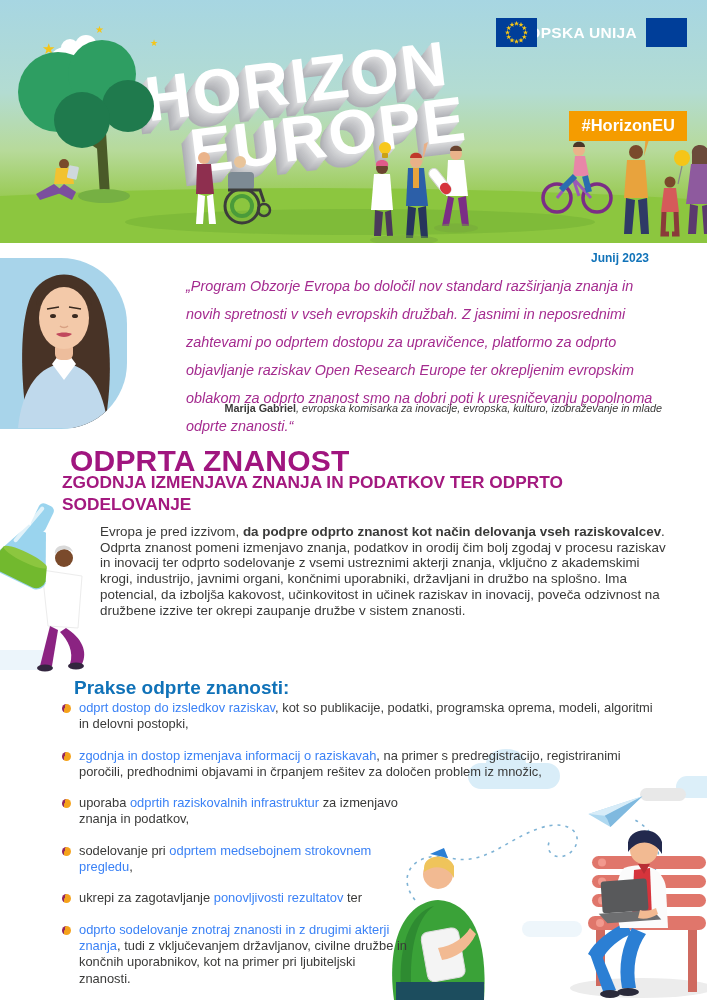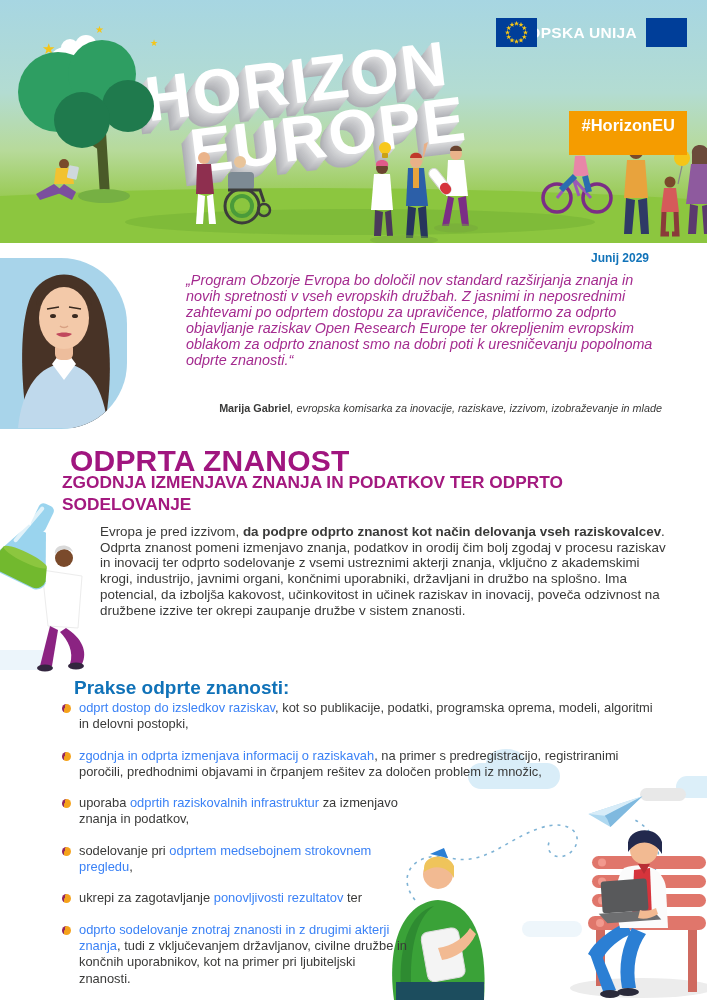--- a/index.html
+++ b/index.html
@@ -14,28 +14,28 @@
   .h3d{position:absolute;left:148px;top:52px;transform:rotate(-7deg);color:#fff;
        font-weight:800;font-size:63px;line-height:57px;letter-spacing:2px;white-space:nowrap;
        text-shadow:-1px 1px 0 #d9dadc,-2px 2px 0 #d5d6d8,-3px 3px 0 #d1d2d4,-4px 4px 0 #cdced1,
        -5px 5px 0 #c9cacd,-6px 6px 0 #c5c6c9,-7px 7px 0 #c1c2c6,-8px 8px 0 #bebfc3,
        -9px 9px 0 #babbbf,-10px 10px 0 #b6b7bb,-11px 11px 0 #b2b3b8,-12px 12px 0 #aeafb4;}
   .h3d .l2{margin-left:38px;}
   .eu-label{position:absolute;right:20px;top:18px;display:flex;align-items:center;gap:9px;}
   .eu-label .txt{color:#fff;font-weight:700;font-size:15.5px;letter-spacing:.3px;}
   .flag{width:41px;height:29px;background:#003e99;display:block;}
   .hashtag{position:absolute;right:20px;top:111px;background:#f59c00;color:#fff;
-           font-weight:700;font-size:16.5px;padding:5px 12px 20px;}
+           font-weight:700;font-size:16.5px;padding:5px 12px 6px;}
 
   
   .date{position:absolute;right:58px;top:251px;color:#1173b9;font-weight:700;font-size:12px;}
   .photo{position:absolute;left:0;top:258px;width:127px;height:171px;background:#a8d4ea;
          border-radius:0 66px 66px 0;overflow:hidden;}
   .quote{position:absolute;left:186px;top:272px;width:474px;color:#a42b8f;
-         font-style:italic;font-size:14.4px;line-height:16px;}
+         font-style:italic;font-size:14.4px;line-height:28px;}
   .attrib{position:absolute;left:186px;top:402px;width:476px;text-align:right;font-size:10.8px;color:#3a3a39;}
   .attrib .nm{font-weight:700;font-style:normal;padding-left:33px;}
   .attrib .rl{font-style:italic;}
 
   
   .title{position:absolute;left:62px;top:436px;font-size:30px;font-weight:800;color:#a0157f;letter-spacing:.2px;}
   .subtitle{position:absolute;left:62px;top:471px;width:560px;font-size:17.3px;font-weight:800;
             color:#a3197f;line-height:22px;}
   .intro{position:absolute;left:100px;top:524px;width:570px;font-size:13.4px;line-height:15.7px;z-index:2;}
   .intro .b{font-weight:700;}
@@ -204,21 +204,21 @@
             <use href="#st" transform="translate(-7.8,-4.5)"></use>
               <use href="#st" transform="translate(-4.5,-7.8)"></use>
           </g>
         </svg>
       </span>
     </div>
 
     <div class="hashtag">#HorizonEU</div>
   </header>
 
-  <div class="date">Junij 2029</div>
+  <div class="date">Junij 2023</div>
 
   <div class="photo">
     <svg width="127" height="171" viewBox="0 0 127 171">
       <g>
         <path d="M36,30 C18,52 20,122 28,170 L104,170 C114,122 112,54 92,30 C76,12 52,12 36,30 Z" fill="#483326"></path>
         <path d="M18,170 C22,130 40,106 64,106 C88,106 104,130 108,170 Z" fill="#bfd9ec"></path>
         <path d="M52,106 L64,122 L76,106 L70,98 L58,98 Z" fill="#fff"></path>
         <rect x="55" y="84" width="18" height="18" rx="6" fill="#edbd9c"></rect>
         <ellipse cx="64" cy="60" rx="25" ry="31" fill="#f3c9a9"></ellipse>
         <path d="M36,48 C38,20 90,20 92,48 C80,32 72,28 64,28 C56,28 48,32 36,48 Z" fill="#483326"></path>
@@ -226,21 +226,21 @@
         <ellipse cx="75" cy="58" rx="3" ry="2" fill="#3a2a20"></ellipse>
         <path d="M47,51 L59,49 M69,49 L81,51" stroke="#3a2a20" stroke-width="1.6" fill="none"></path>
         <path d="M56,76 C60,80 68,80 72,76 C68,74 60,74 56,76 Z" fill="#c0485c"></path>
         <path d="M60,68 C62,70 66,70 68,68" stroke="#d8a183" stroke-width="1.4" fill="none"></path>
       </g>
     </svg>
   </div>
 
   <div class="quote">„Program Obzorje Evropa bo določil nov standard razširjanja znanja in novih spretnosti v vseh evropskih družbah. Z jasnimi in neposrednimi zahtevami po odprtem dostopu za upravičence, platformo za odprto objavljanje raziskav Open Research Europe ter okrepljenim evropskim oblakom za odprto znanost smo na dobri poti k uresničevanju popolnoma odprte znanosti.“</div>
   <div class="attrib">
-    <span class="nm">Marija Gabriel</span><span class="rl">, evropska komisarka za inovacije, raziskave, izzivom, izobraževanje in mlade</span>
+    <span class="nm">Marija Gabriel</span><span class="rl">, evropska komisarka za inovacije, evropska, kulturo, izobraževanje in mlade</span>
   </div>
 
   <h1 class="title" style="margin:8px">ODPRTA ZNANOST</h1>
   <h2 class="subtitle" style="margin:0">ZGODNJA IZMENJAVA ZNANJA IN PODATKOV TER ODPRTO SODELOVANJE</h2>
 
   <svg class="art" style="left:0;top:500px" width="100" height="172" viewBox="0 0 100 172">
     <path d="M42,70 L82,76 L78,128 L48,126 Z" fill="#ffffff" stroke="#ececec"></path>
     <circle cx="64" cy="58" r="9" fill="#7a4a2b"></circle>
     <path d="M55,54 C53,44 70,42 73,52 C68,48 60,48 55,54 Z" fill="#d9d9d9"></path>
     <g transform="translate(44,14) rotate(26)">
@@ -256,21 +256,21 @@
     <ellipse cx="45" cy="168" rx="8" ry="3.5" fill="#33263f"></ellipse>
     <ellipse cx="76" cy="166" rx="8" ry="3.5" fill="#33263f"></ellipse>
   </svg>
 
   <p class="intro" style="margin:0"><span>Evropa je pred izzivom, </span><span class="b">da podpre odprto znanost kot način delovanja vseh raziskovalcev</span><span>. Odprta znanost pomeni izmenjavo znanja, podatkov in orodij čim bolj zgodaj v procesu raziskav in inovacij ter odprto sodelovanje z vsemi ustreznimi akterji znanja, vključno z akademskimi krogi, industrijo, javnimi organi, končnimi uporabniki, državljani in družbo na splošno. Ima potencial, da izboljša kakovost, učinkovitost in učinek raziskav in inovacij, poveča odzivnost na družbene izzive ter okrepi zaupanje družbe v sistem znanosti.</span></p>
 
   <h3 class="list-heading" style="margin:12px">Prakse odprte znanosti:</h3>
 
   <ul class="bullets">
     <li><span class="dot"></span><span class="hl">odprt dostop do izsledkov raziskav</span><span>, kot so publikacije, podatki, programska oprema, modeli, algoritmi in delovni postopki,</span></li>
-    <li><span class="dot"></span><span class="hl">zgodnja in odprta izmenjava informacij o raziskavah</span><span>, na primer s predregistracijo, registriranimi poročili, predhodnimi objavami in črpanjem rešitev za določen problem iz množic,</span></li>
+    <li><span class="dot"></span><span class="hl">zgodnja in dostop izmenjava informacij o raziskavah</span><span>, na primer s predregistracijo, registriranimi poročili, predhodnimi objavami in črpanjem rešitev za določen problem iz množic,</span></li>
     <li class="narrow"><span class="dot"></span><span>uporaba </span><span class="hl">odprtih raziskovalnih infrastruktur</span><span> za izmenjavo znanja in podatkov,</span></li>
     <li class="narrow"><span class="dot"></span><span>sodelovanje pri </span><span class="hl">odprtem medsebojnem strokovnem pregledu</span><span>,</span></li>
     <li class="narrow" style="max-width:390px"><span class="dot"></span><span>ukrepi za zagotavljanje </span><span class="hl">ponovljivosti rezultatov</span><span> ter</span></li>
     <li class="narrow"><span class="dot"></span><span class="hl">odprto sodelovanje znotraj znanosti in z drugimi akterji znanja</span><span>, tudi z vključevanjem državljanov, civilne družbe in končnih uporabnikov, kot na primer pri ljubiteljski znanosti.</span></li>
   </ul>
 
   <div class="cloud c1"></div>
   <div class="cloud c2"></div>
   <div class="cloud c3"></div>
   <div class="cloud c4"></div>

